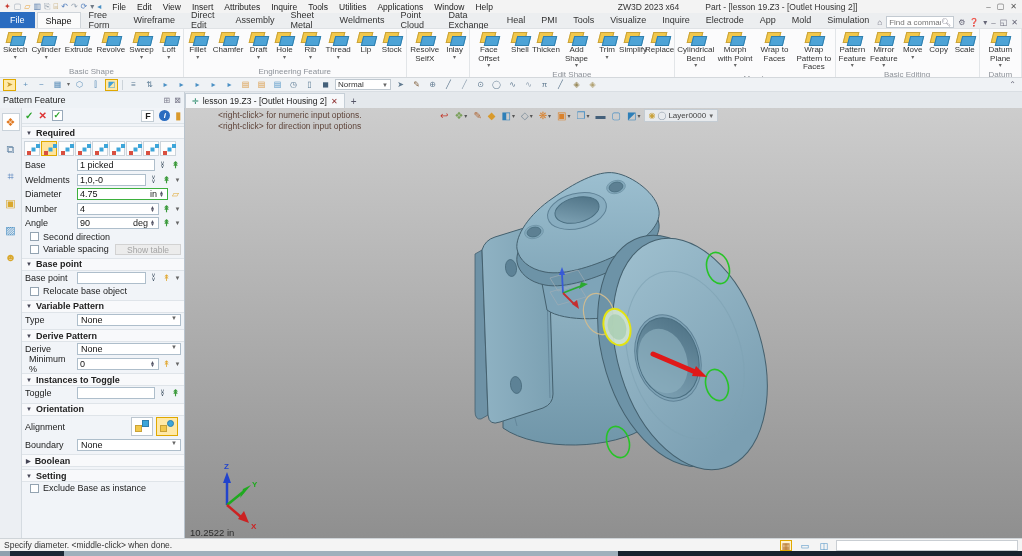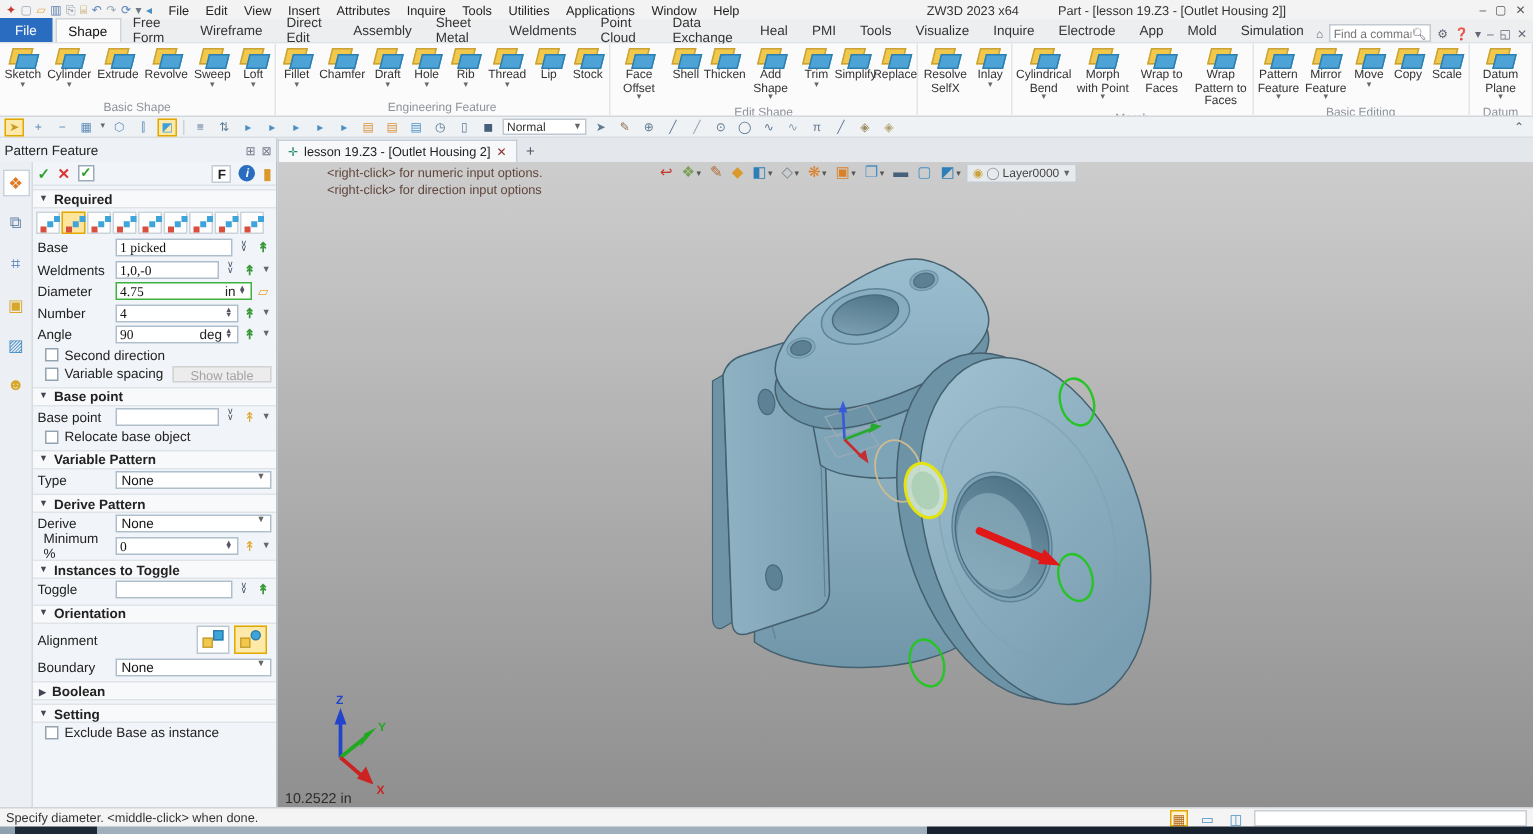--- a/index.html
+++ b/index.html
@@ -77,21 +77,21 @@
   .tri{font-size:6px;color:#445}
   #ptiles{display:flex;gap:1px;padding:2px 2px;height:19px}
   .ptile{position:relative;width:16px;height:15px;background:#fdfdfd;border:1px solid #ccd4db}
   .ptile.sel{background:#ffe49c;border:1px solid #e0a800}
   .ptile i{position:absolute;left:2px;top:9px;width:3.5px;height:3.5px;background:#d94f3f;box-shadow:4.5px -3.5px 0 #3da5d9,9px -7px 0 #3da5d9}
   .frow{display:flex;align-items:center;height:14.5px;padding:0 3px;gap:2px}
   .frow>label{width:50px;flex:none;color:#222}
   .frow>label.ind{padding-left:4px}
   .fwrap{flex:1;display:flex;align-items:center;border:1px solid #aebecb;background:#fff;height:12px;padding:0 2px;min-width:0}
   .fwrap.active{border:1.5px solid #3db03d}
-  .fwrap input{border:none;outline:none;flex:1;min-width:10px;font-size:9px;font-family:Liberation Serif, serif;padding:0;background:transparent;color:#111}
+  .fwrap input{border:none;outline:none;flex:1;min-width:10px;font-size:9px;font-family:Liberation Sans, sans-serif;padding:0;background:transparent;color:#111}
   .unit{color:#222;flex:none;padding:0 1px}
   .spin{display:flex;flex-direction:column;flex:none;width:7px;align-items:center}
   .spin i{font-style:normal;font-size:5px;line-height:3.2px;color:#556}
   .ic{width:11px;flex:none;text-align:center;font-size:9px;line-height:10px}
   .ic.green{color:#3a9a3a;font-weight:bold}
   .ic.folder{color:#e0a52b}
   .ic.dda{font-size:6px;color:#666;width:7px}
   .ic.chev{color:#456;display:flex;flex-direction:column;align-items:center}
   .ic.chev i{font-style:normal;font-size:6px;line-height:3.5px}
   .cbrow{display:flex;align-items:center;height:12.5px;padding:0 3px}
@@ -282,65 +282,65 @@
             <span class="ricon"></span>
             <span class="rlabel">Stock</span>
           </div>
         </div>
         <div class="rgname">Engineering Feature</div>
       </div>
       <div class="rgroup">
         <div class="rbtns">
           <div class="rbtn">
             <span class="ricon"></span>
-            <span class="rlabel">Face Offset</span>
-            <span class="rdd">▾</span>
-          </div>
-          <div class="rbtn">
-            <span class="ricon"></span>
-            <span class="rlabel">Shell</span>
-          </div>
-          <div class="rbtn">
-            <span class="ricon"></span>
-            <span class="rlabel">Thicken</span>
-          </div>
-          <div class="rbtn">
-            <span class="ricon"></span>
-            <span class="rlabel">Add Shape</span>
-            <span class="rdd">▾</span>
-          </div>
-          <div class="rbtn">
-            <span class="ricon"></span>
-            <span class="rlabel">Trim</span>
-            <span class="rdd">▾</span>
-          </div>
-          <div class="rbtn">
-            <span class="ricon"></span>
-            <span class="rlabel">Simplify</span>
-          </div>
-          <div class="rbtn">
-            <span class="ricon"></span>
-            <span class="rlabel">Replace</span>
-          </div>
-        </div>
-        <div class="rgname">Edit Shape</div>
+            <span class="rlabel">Resolve SelfX</span>
+          </div>
+          <div class="rbtn">
+            <span class="ricon"></span>
+            <span class="rlabel">Inlay</span>
+            <span class="rdd">▾</span>
+          </div>
+        </div>
+        <div class="rgname"></div>
       </div>
       <div class="rgroup">
         <div class="rbtns">
           <div class="rbtn">
             <span class="ricon"></span>
-            <span class="rlabel">Resolve SelfX</span>
-          </div>
-          <div class="rbtn">
-            <span class="ricon"></span>
-            <span class="rlabel">Inlay</span>
-            <span class="rdd">▾</span>
-          </div>
-        </div>
-        <div class="rgname"></div>
+            <span class="rlabel">Face Offset</span>
+            <span class="rdd">▾</span>
+          </div>
+          <div class="rbtn">
+            <span class="ricon"></span>
+            <span class="rlabel">Shell</span>
+          </div>
+          <div class="rbtn">
+            <span class="ricon"></span>
+            <span class="rlabel">Thicken</span>
+          </div>
+          <div class="rbtn">
+            <span class="ricon"></span>
+            <span class="rlabel">Add Shape</span>
+            <span class="rdd">▾</span>
+          </div>
+          <div class="rbtn">
+            <span class="ricon"></span>
+            <span class="rlabel">Trim</span>
+            <span class="rdd">▾</span>
+          </div>
+          <div class="rbtn">
+            <span class="ricon"></span>
+            <span class="rlabel">Simplify</span>
+          </div>
+          <div class="rbtn">
+            <span class="ricon"></span>
+            <span class="rlabel">Replace</span>
+          </div>
+        </div>
+        <div class="rgname">Edit Shape</div>
       </div>
       <div class="rgroup">
         <div class="rbtns">
           <div class="rbtn">
             <span class="ricon"></span>
             <span class="rlabel">Cylindrical Bend</span>
             <span class="rdd">▾</span>
           </div>
           <div class="rbtn">
             <span class="ricon"></span>

